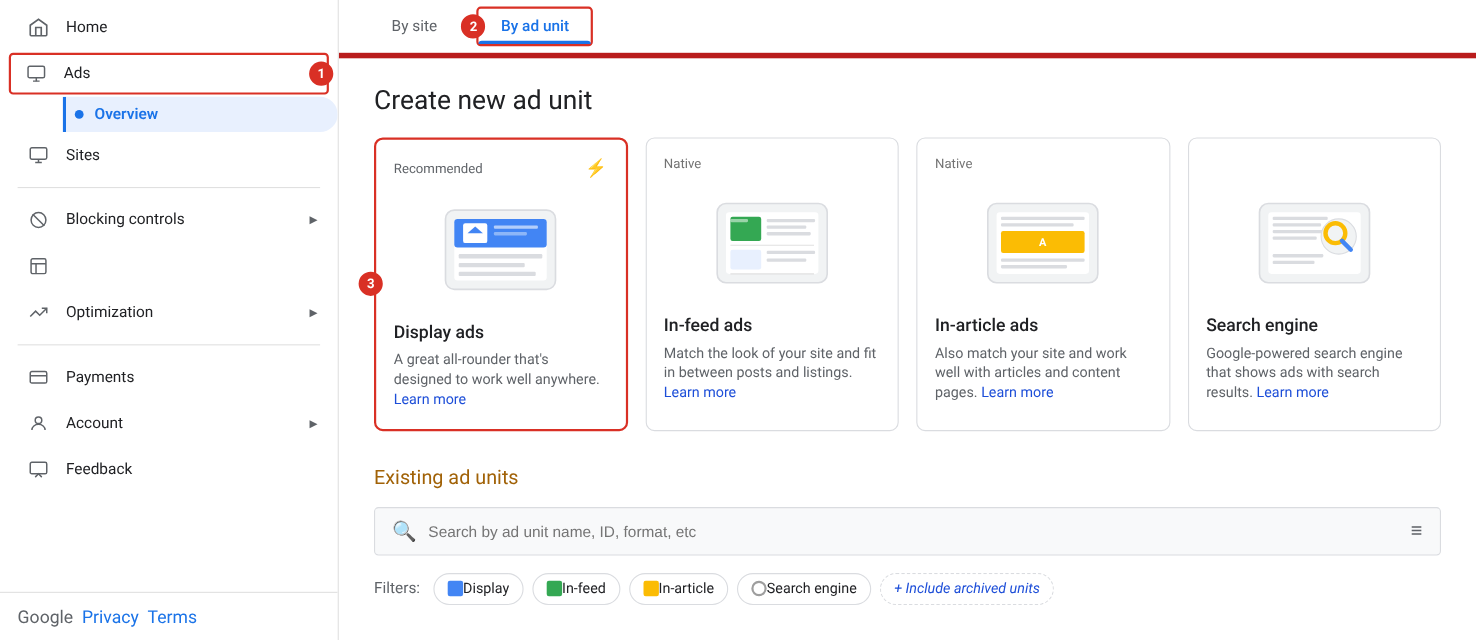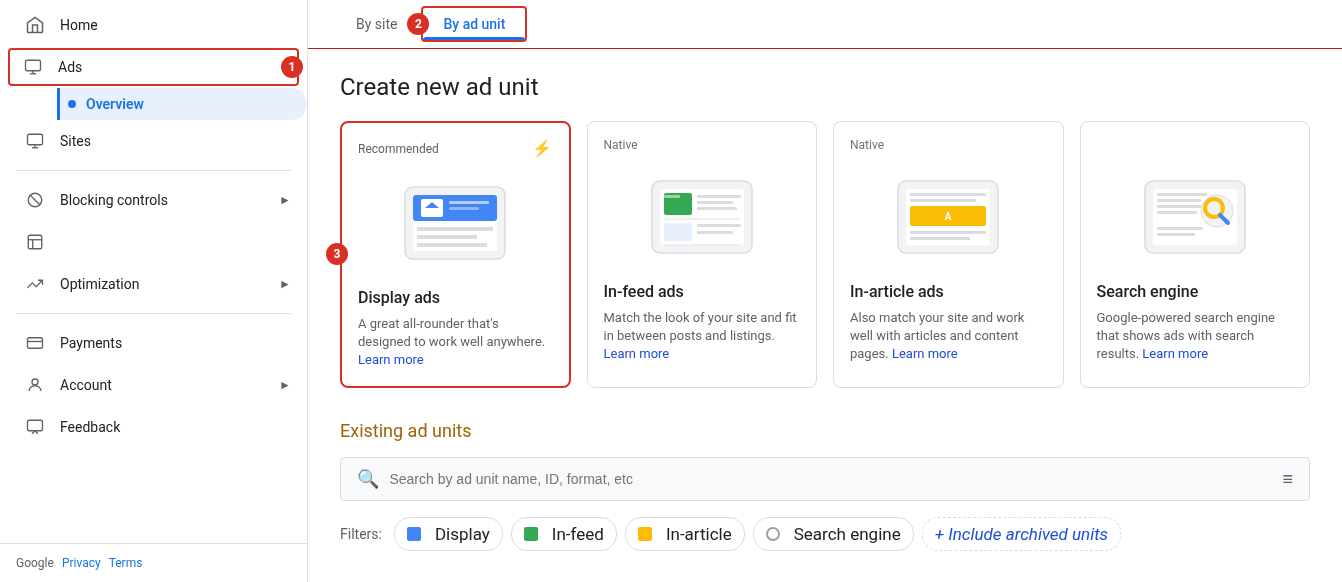--- a/index.html
+++ b/index.html
@@ -10,28 +10,28 @@
     .sidebar-item { display: flex; align-items: center; gap: 14px; padding: 10px 16px 10px 24px; cursor: pointer; border-radius: 0 24px 24px 0; color: #202124; font-size: 14px; position: relative; }
     .sidebar-item .icon { width: 22px; height: 22px; display: flex; align-items: center; justify-content: center; color: #5f6368; }
     .sidebar-item .label { flex: 1; }
     .sidebar-item .chevron { color: #5f6368; font-size: 12px; }
 
     .sidebar-sub { padding-left: 60px; }
     .sidebar-sub-item { display: flex; align-items: center; gap: 10px; padding: 8px 16px 8px 0; cursor: pointer; border-radius: 0 24px 24px 0; font-size: 14px; color: #202124; }
     .sidebar-sub-item.active { background: #e8f0fe; color: #1a73e8; font-weight: 600; border-left: 3px solid #1a73e8; padding-left: 0; margin-left: -3px; }
     .sidebar-sub-item .dot { width: 8px; height: 8px; border-radius: 50%; background: #1a73e8; display: inline-block; }
 
-    .sidebar-footer { margin-top: auto; padding: 12px 16px; border-top: 1px solid #e0e0e0; font-size: 12px; color: #5f6368; display: flex; gap: 8px; }
+    .sidebar-footer { margin-top: auto; padding: 12px 16px; border-top: 1px solid #e0e0e0; font-size: 16px; color: #5f6368; display: flex; gap: 8px; }
     .sidebar-footer a { color: #1a73e8; text-decoration: none; }
 
     
     .main { flex: 1; display: flex; flex-direction: column; overflow: hidden; }
 
     
-    .tabs { display: flex; align-items: center; border-bottom: 1px solid #b91c1c; padding: 0 24px; gap: 0; }
+    .tabs { display: flex; align-items: center; border-bottom: 5px solid #b91c1c; padding: 0 24px; gap: 12px; }
     .tab { padding: 16px 24px; cursor: pointer; font-size: 14px; color: #5f6368; position: relative; white-space: nowrap; }
     .tab.active { color: #1a73e8; font-weight: 500; }
     .tab.active::after { content: ''; position: absolute; bottom: 0; left: 0; right: 0; height: 3px; background: #1a73e8; border-radius: 3px 3px 0 0; }
 
     
     .content { flex: 1; overflow-y: auto; padding: 24px 32px; }
 
     .section-title { font-size: 24px; font-weight: 400; color: #202124; margin-bottom: 20px; }
 
     
@@ -47,21 +47,21 @@
     .card-desc { font-size: 13px; color: #5f6368; line-height: 1.4; }
     .card-desc a { color: #1d4ed8; text-decoration: none; }
 
     
     .section-subtitle { font-size: 18px; font-weight: 400; color: #a16207; margin-bottom: 16px; }
     .search-bar { display: flex; align-items: center; border: 1px solid #dadce0; border-radius: 4px; padding: 10px 16px; gap: 10px; margin-bottom: 16px; background: #f8f9fa; }
     .search-bar input { flex: 1; border: none; background: transparent; font-size: 14px; color: #202124; outline: none; }
     .filter-icon { color: #5f6368; cursor: pointer; font-size: 18px; }
     .filters { display: flex; gap: 8px; align-items: center; }
     .filter-label { font-size: 14px; color: #5f6368; margin-right: 4px; }
-    .filter-chip { display: flex; align-items: center; gap: 14px; padding: 6px 12px; border: 1px solid #dadce0; border-radius: 16px; font-size: 17px; color: #202124; cursor: pointer; background: #fff; }
+    .filter-chip { display: flex; align-items: center; gap: 0; padding: 6px 12px; border: 1px solid #dadce0; border-radius: 16px; font-size: 13px; color: #202124; cursor: pointer; background: #fff; }
     .filter-chip-icon { width: 14px; height: 14px; border-radius: 2px; flex-shrink: 0; }
     .filter-chip-icon.blue { background: #4285f4; }
     .filter-chip-icon.green { background: #34a853; }
     .filter-chip-icon.orange { background: #fbbc04; }
     .filter-chip-add { border-style: dashed; color: #1d4ed8; font-style: italic; }
 
     
     .annotation { position: absolute; width: 28px; height: 28px; border-radius: 50%; background: #d93025; color: #fff; font-size: 14px; font-weight: 700; display: flex; align-items: center; justify-content: center; z-index: 10; border: 2px solid #d93025; }
   </style>
 </head>

